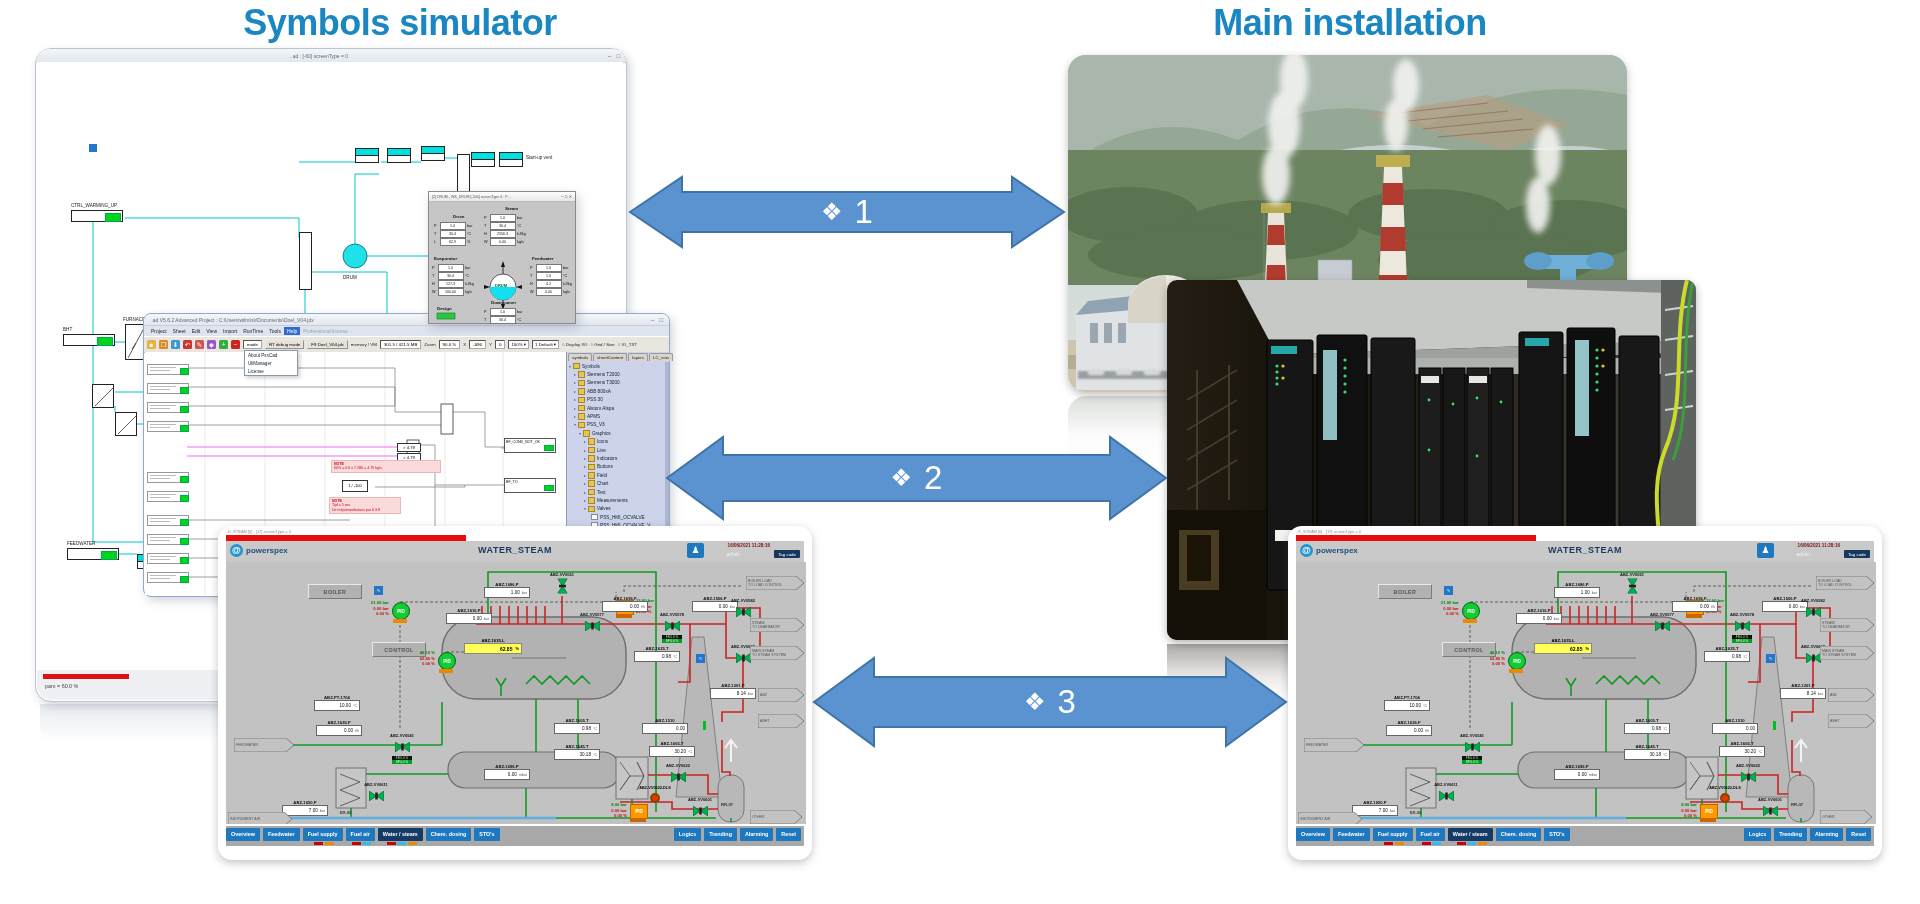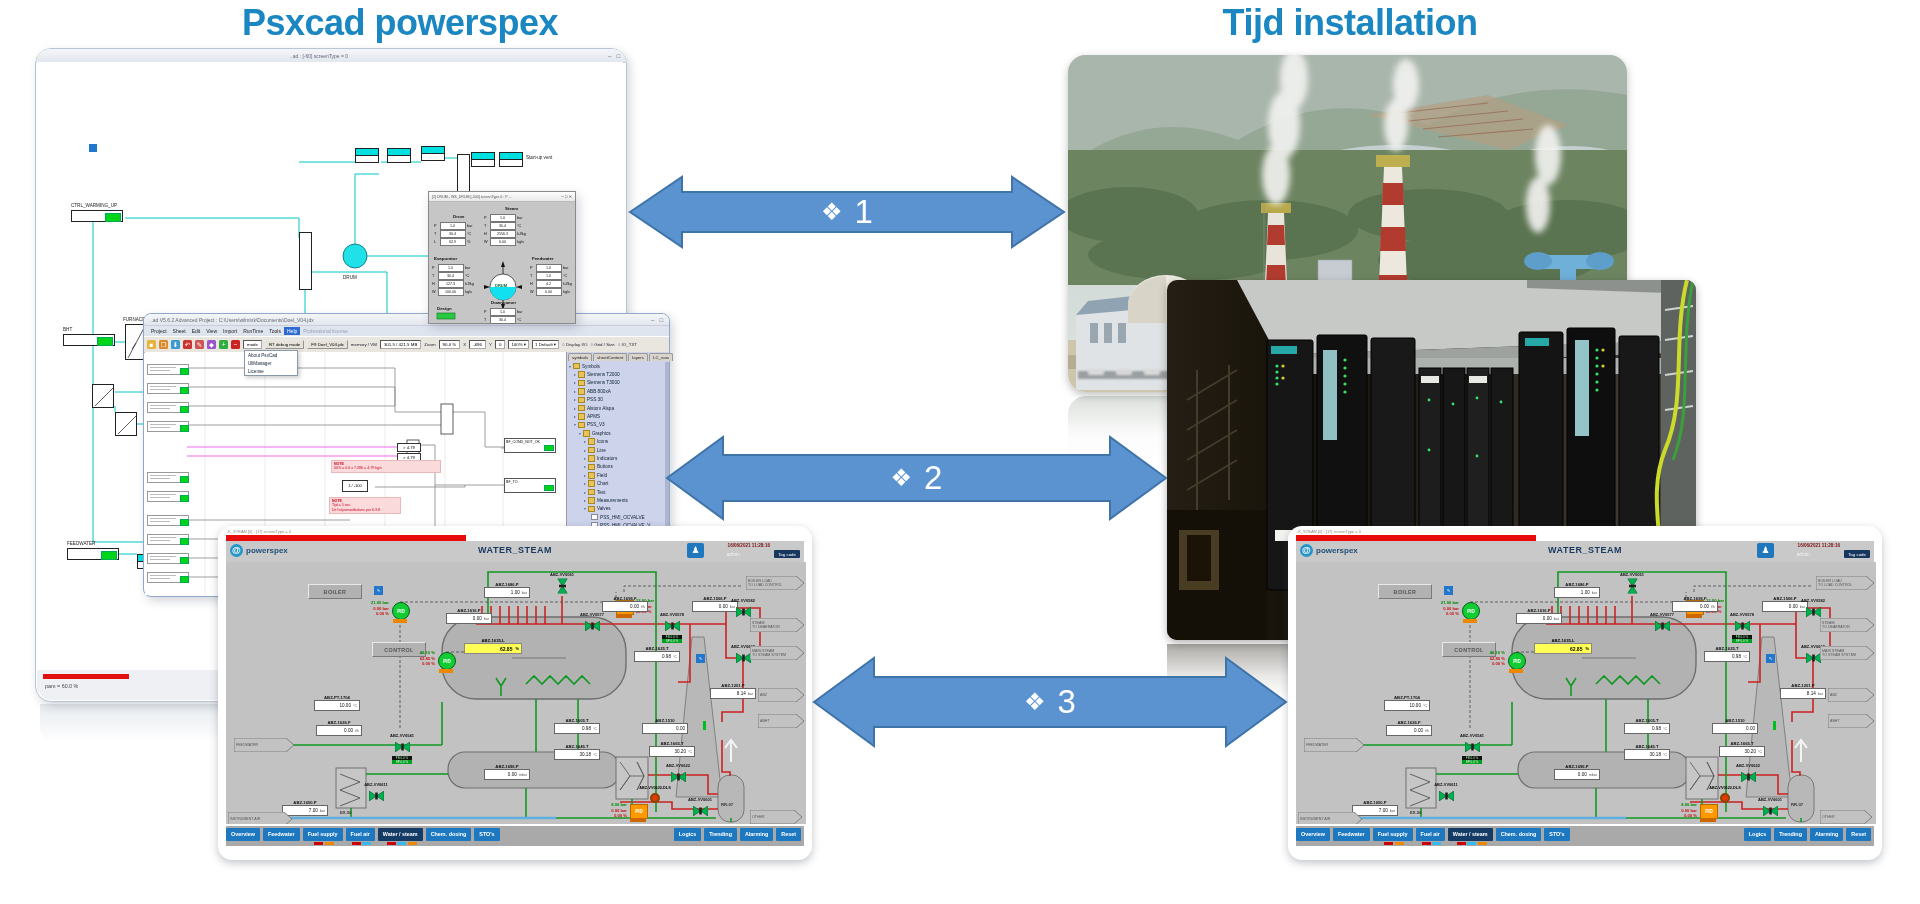--- a/index.html
+++ b/index.html
@@ -81,22 +81,22 @@
   .chiprow i{display:block;width:9px;height:3px;}
   .hmi-reflect{position:absolute;left:8px;top:336px;width:578px;height:24px;
     transform:scaleY(-1);opacity:.27;filter:blur(.6px);overflow:hidden;pointer-events:none;}
   .rt{position:absolute;}
   .lampc{position:absolute;width:10px;height:10px;border-radius:50%;background:#e03a00;
     border:2px solid #8a4400;box-sizing:border-box;}
 </style>
 </head>
 <body>
 
-<div class="abs page-title" style="left:130px;top:2px;width:540px;">Psxcad powerspex</div>
-<div class="abs page-title" style="left:1080px;top:2px;width:540px;">Tijd installation</div>
+<div class="abs page-title" style="left:130px;top:2px;width:540px;">Symbols simulator</div>
+<div class="abs page-title" style="left:1080px;top:2px;width:540px;">Main installation</div>
 
 <div class="win" id="win1" style="left:35px;top:48px;width:590px;height:652px;border-radius:16px;z-index:1;">
   <div class="titlebar" style="border-radius:16px 16px 0 0;">
     <span class="t">..ad : [-60] screenType = 0</span>
     <span class="winbtns">
         <span>–</span>
         <span>□</span>
       </span>
   </div>
   <div class="abs" id="w1canvas" style="left:1px;top:13px;width:586px;height:608px;background:#fff;overflow:hidden;">

